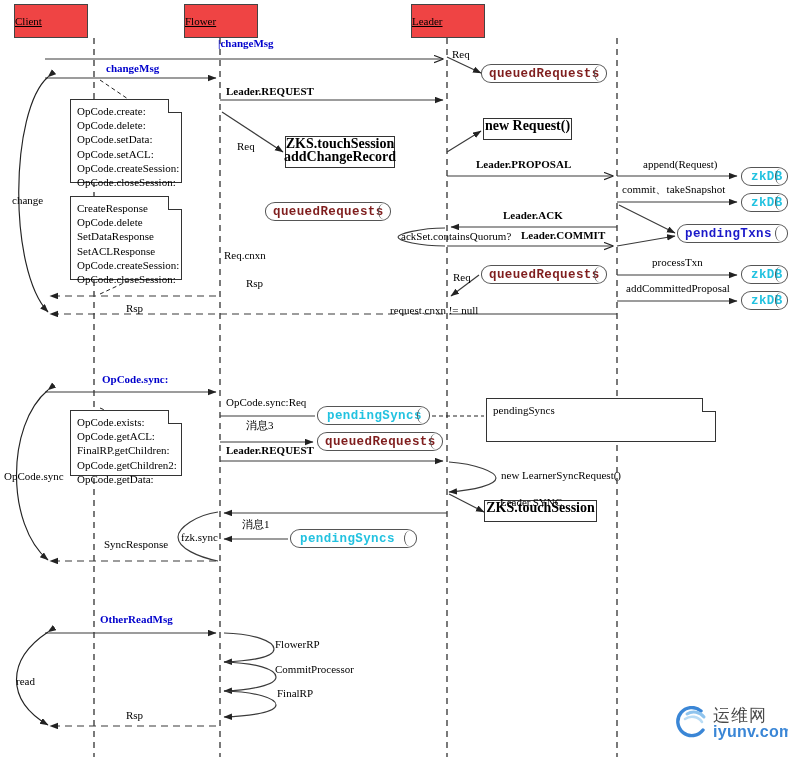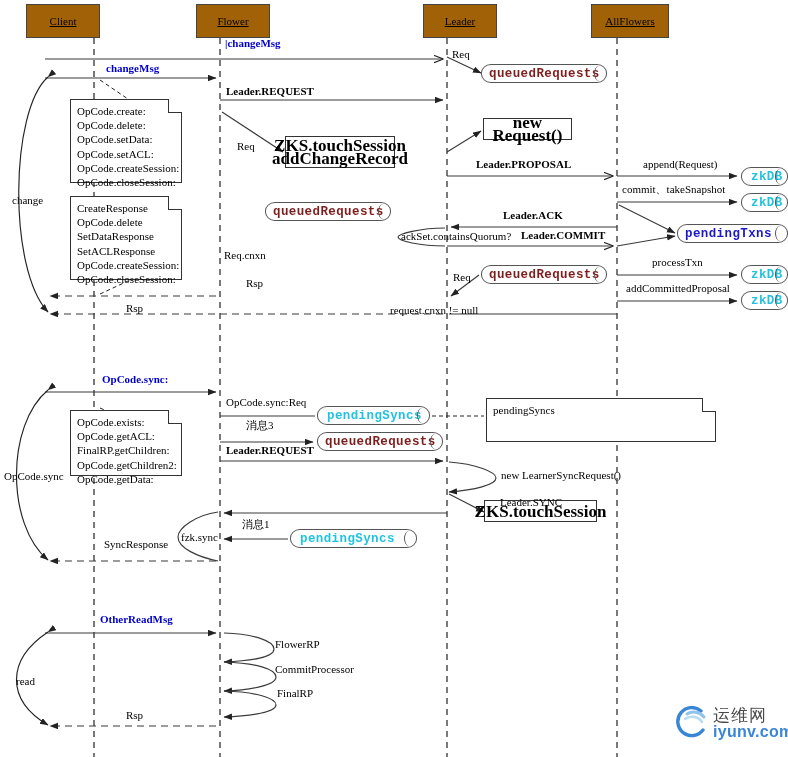--- a/index.html
+++ b/index.html
@@ -2,31 +2,31 @@
 <html><head>
 <meta charset="utf-8">
 <style>
   html,body{margin:0;padding:0;background:#ffffff;}
   body{font-family:"Liberation Serif", serif; color:#000;}
   #canvas{position:relative;width:788px;height:757px;overflow:hidden;background:#fff;}
   svg.layer{position:absolute;left:0;top:0;width:788px;height:757px;}
   .lbl{position:absolute;white-space:nowrap;font-family:"Liberation Serif",serif;font-size:11px;color:#000;line-height:1.15;}
   .lbl-b{font-weight:bold;}
   .lbl-blue{color:#0000cc;font-weight:bold;font-family:"Liberation Serif",serif;}
-  .hdr{position:absolute;border:1.4px solid #444;background:#a16207;box-sizing:border-box;
-       display:flex;align-items:center;justify-content:center;margin-left:12px;}
+  .hdr{position:absolute;border:1.4px solid #444;background:#ef4444;box-sizing:border-box;
+       display:flex;align-items:center;justify-content:flex-start;}
   .hdr span{font-family:"Liberation Serif",serif;font-size:11px;text-decoration:underline;}
   .note{position:absolute;box-sizing:border-box;background:#fff;border:1px solid #333;
         font-family:"Liberation Serif",serif;font-size:11px;line-height:14.2px;padding:4px 5px 3px 6px;}
   .note .fold{position:absolute;right:-1px;top:-1px;width:13px;height:13px;background:#fff;
         border-left:1px solid #333;border-bottom:1px solid #333;transform:skew(0deg);}
   .note-inner div{white-space:nowrap;}
   .box{position:absolute;box-sizing:border-box;background:#fff;border:1.3px solid #333;
-        font-family:"Liberation Serif",serif;font-size:17px;font-weight:bold;text-align:center;
-        display:flex;flex-direction:column;align-items:center;justify-content:center;line-height:13px;}
+        font-family:"Liberation Serif",serif;font-size:14px;font-weight:bold;text-align:center;
+        display:flex;flex-direction:column;align-items:center;justify-content:flex-start;line-height:13px;}
   .db{position:absolute;height:19px;box-sizing:border-box;background:#fff;border:1.2px solid #555;
       border-radius:10px/9px;display:flex;align-items:center;font-family:"Liberation Mono",monospace;
       font-size:12.5px;font-weight:bold;letter-spacing:.4px;padding-left:7px;}
   .db .cap{position:absolute;right:2px;top:1px;bottom:1px;width:9px;border-left:1.1px solid #555;
       border-radius:50%/50%;}
   .db.green{color:#7f1d1d;}
   .db.cyan{color:#22c2e0;padding-left:9px;}
   .db.navy{color:#1a18c9;}
   .logo{position:absolute;display:flex;align-items:center;gap:3px;}
   .logo .swoosh{width:34px;height:34px;position:relative;}
@@ -153,23 +153,20 @@
 
   <div class="hdr" style="left:14px;top:4px;width:74px;height:34px;">
     <span>Client</span>
   </div>
   <div class="hdr" style="left:184px;top:4px;width:74px;height:34px;">
     <span>Flower</span>
   </div>
   <div class="hdr" style="left:411px;top:4px;width:74px;height:34px;">
     <span>Leader</span>
   </div>
-  <div class="hdr" style="left:579px;top:4px;width:78px;height:34px;">
-    <span>AllFlowers</span>
-  </div>
 
   <div class="note" style="left:70px;top:99px;width:112px;height:84px;">
     <div class="fold"></div>
     <div class="note-inner">
       <div>OpCode.create:</div>
       <div>OpCode.delete:</div>
       <div>OpCode.setData:</div>
       <div>OpCode.setACL:</div>
       <div>OpCode.createSession:</div>
       <div>OpCode.closeSession:</div>
@@ -255,21 +252,21 @@
   </div>
   <div class="db green" style="left:317px;top:432px;width:126px;">
     <span>queuedRequests</span>
     <span class="cap"></span>
   </div>
   <div class="db cyan" style="left:290px;top:529px;width:127px;">
     <span>pendingSyncs</span>
     <span class="cap"></span>
   </div>
 
-  <div class="lbl lbl-blue" style="left:225px;top:37px;font-family:Liberation Serif, serif;">|changeMsg</div>
+  <div class="lbl lbl-blue" style="left:218px;top:37px;font-family:Liberation Serif, serif;">|changeMsg</div>
   <div class="lbl lbl-blue" style="left:106px;top:62px;">changeMsg</div>
   <div class="lbl lbl-b" style="left:226px;top:85px;">Leader.REQUEST</div>
   <div class="lbl" style="left:452px;top:48px;">Req</div>
   <div class="lbl" style="left:237px;top:140px;">Req</div>
   <div class="lbl" style="left:224px;top:249px;text-align:right;">Req.cnxn</div>
   <div class="lbl" style="left:246px;top:277px;">Rsp</div>
   <div class="lbl" style="left:126px;top:302px;">Rsp</div>
   <div class="lbl lbl-b" style="left:476px;top:158px;">Leader.PROPOSAL</div>
   <div class="lbl lbl-b" style="left:503px;top:209px;">Leader.ACK</div>
   <div class="lbl lbl-b" style="left:521px;top:229px;">Leader.COMMIT</div>

